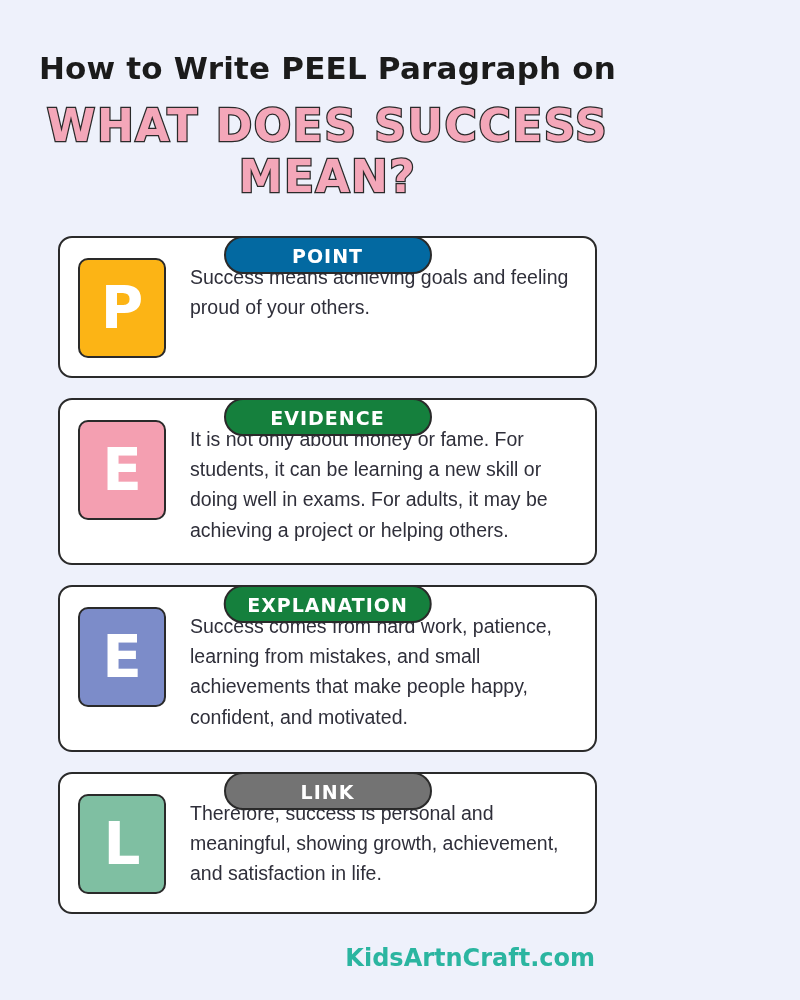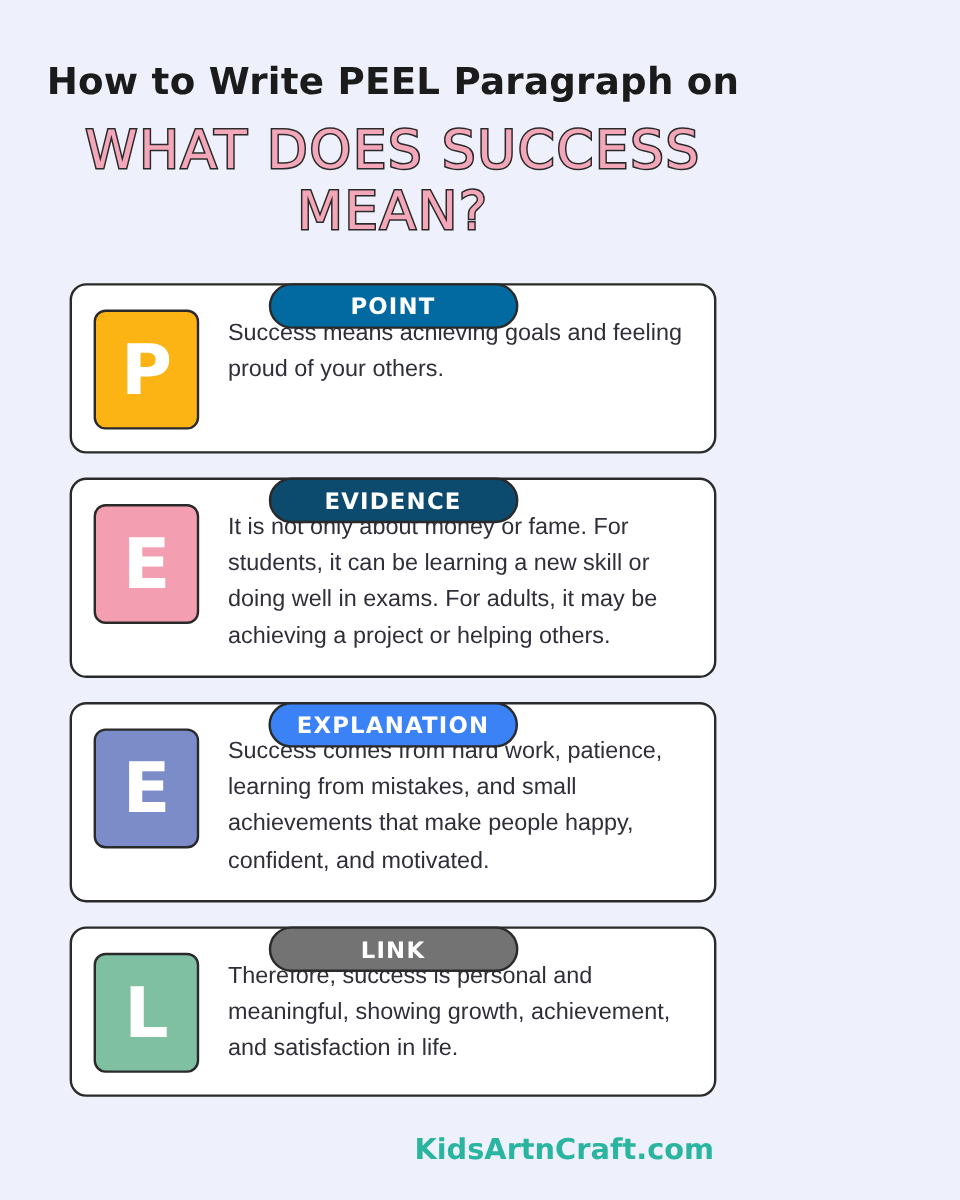--- a/index.html
+++ b/index.html
@@ -25,21 +25,21 @@
   .title-line1 {
     font-family: "DejaVu Sans", sans-serif;
     font-weight: bold;
     font-size: 31px;
     color: #1b1b1b;
     letter-spacing: 0.2px;
   }
   .title-line2 {
     margin-top: 14px;
     font-family: "DejaVu Sans", sans-serif;
-    font-weight: normal;
+    font-weight: bold;
     font-size: 44px;
     letter-spacing: 1.5px;
     color: #f4a7b9;
     -webkit-text-stroke: 2.5px #2a2a2a;
     paint-order: stroke fill;
     text-transform: uppercase;
   }
 
   
   .sections {
@@ -135,29 +135,29 @@
 
     <div class="section point">
       <div class="pill" style="background: #0369a1;">POINT</div>
       <div class="card">
         <div class="letter-box" style="background: rgb(252, 180, 21);">P</div>
         <div class="body-text">Success means achieving goals and feeling proud of your others.</div>
       </div>
     </div>
 
     <div class="section evidence">
-      <div class="pill" style="background: #0c4a6e;">EVIDENCE</div>
+      <div class="pill" style="background: #15803d;">EVIDENCE</div>
       <div class="card">
         <div class="letter-box" style="background: rgb(244, 159, 177);">E</div>
         <div class="body-text">It is not only about money or fame. For students, it can be learning a new skill or doing well in exams. For adults, it may be achieving a project or helping others.</div>
       </div>
     </div>
 
     <div class="section explanation">
-      <div class="pill" style="background: #3b82f6;">EXPLANATION</div>
+      <div class="pill" style="background: #15803d;">EXPLANATION</div>
       <div class="card">
         <div class="letter-box" style="background: rgb(124, 140, 201);">E</div>
         <div class="body-text">Success comes from hard work, patience, learning from mistakes, and small achievements that make people happy, confident, and motivated.</div>
       </div>
     </div>
 
     <div class="section link">
       <div class="pill" style="background: #737373;">LINK</div>
       <div class="card">
         <div class="letter-box" style="background: rgb(127, 191, 162);">L</div>

